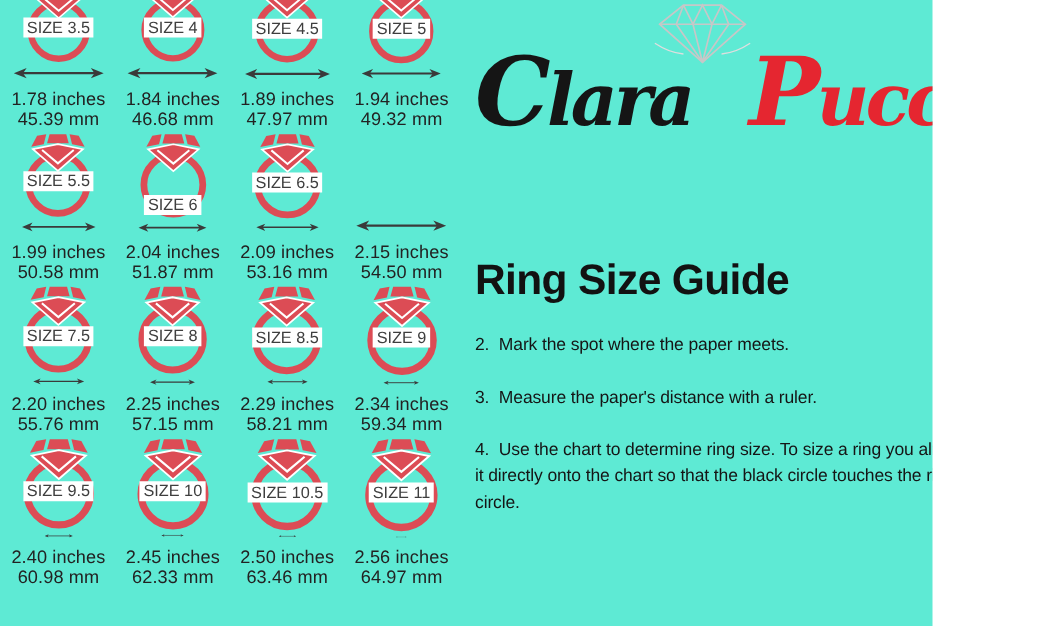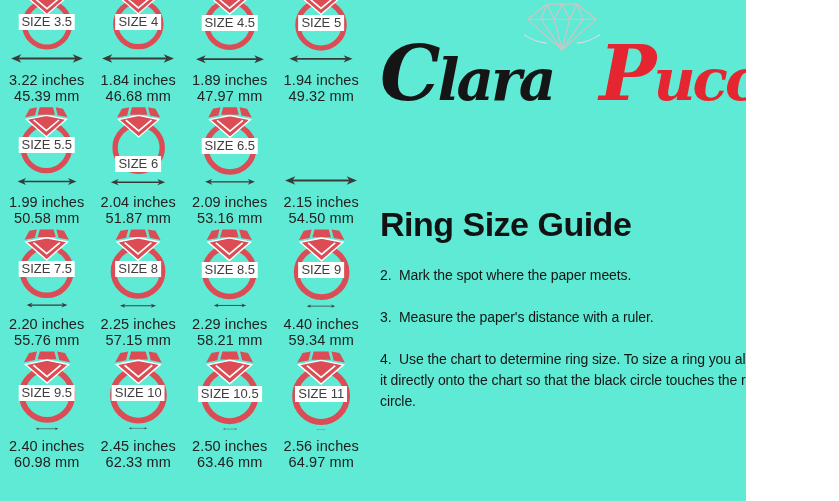--- a/index.html
+++ b/index.html
@@ -83,21 +83,21 @@
             <path class="facet" d="M31,21 L50,37 L69,21"></path>
           </g>
         </svg>
         <span class="ring-size-label" style="bottom: 19.5716px;">SIZE 3.5</span>
       </div>
       <svg class="arrow-icon" viewBox="0 0 100 15" xmlns="http://www.w3.org/2000/svg">
         <line x1="9" y1="7.5" x2="91" y2="7.5"></line>
         <polygon points="1,7.5 15,1.8 11,7.5 15,13.2"></polygon>
         <polygon points="99,7.5 85,1.8 89,7.5 85,13.2"></polygon>
       </svg>
-      <div class="inches-text">3.22 inches</div>
+      <div class="inches-text">1.78 inches</div>
       <div class="mm-text">45.39 mm</div>
     </div>
 
     <div class="ring-cell">
       <div class="ring-art">
         <svg class="ring-icon" viewBox="0 0 100 102" xmlns="http://www.w3.org/2000/svg" style="width: 64.6299px; height: 65.9225px;">
           <circle class="band" cx="50" cy="62" r="35"></circle>
           <g class="diamond">
             <polygon points="25,4 36,2 33,14 18,17"></polygon>
             <polygon points="40,2 60,2 63,13 37,13"></polygon>
@@ -323,21 +323,21 @@
             <path class="facet" d="M31,21 L50,37 L69,21"></path>
           </g>
         </svg>
         <span class="ring-size-label" style="bottom: 22.4917px;">SIZE 9</span>
       </div>
       <svg class="arrow-icon" viewBox="0 0 100 15" xmlns="http://www.w3.org/2000/svg">
         <line x1="9" y1="7.5" x2="91" y2="7.5"></line>
         <polygon points="1,7.5 15,1.8 11,7.5 15,13.2"></polygon>
         <polygon points="99,7.5 85,1.8 89,7.5 85,13.2"></polygon>
       </svg>
-      <div class="inches-text">4.40 inches</div>
+      <div class="inches-text">2.34 inches</div>
       <div class="mm-text">59.34 mm</div>
     </div>
 
     <div class="ring-cell">
       <div class="ring-art">
         <svg class="ring-icon" viewBox="0 0 100 102" xmlns="http://www.w3.org/2000/svg" style="width: 72.1162px; height: 73.5586px;">
           <circle class="band" cx="50" cy="62" r="35"></circle>
           <g class="diamond">
             <polygon points="25,4 36,2 33,14 18,17"></polygon>
             <polygon points="40,2 60,2 63,13 37,13"></polygon>

